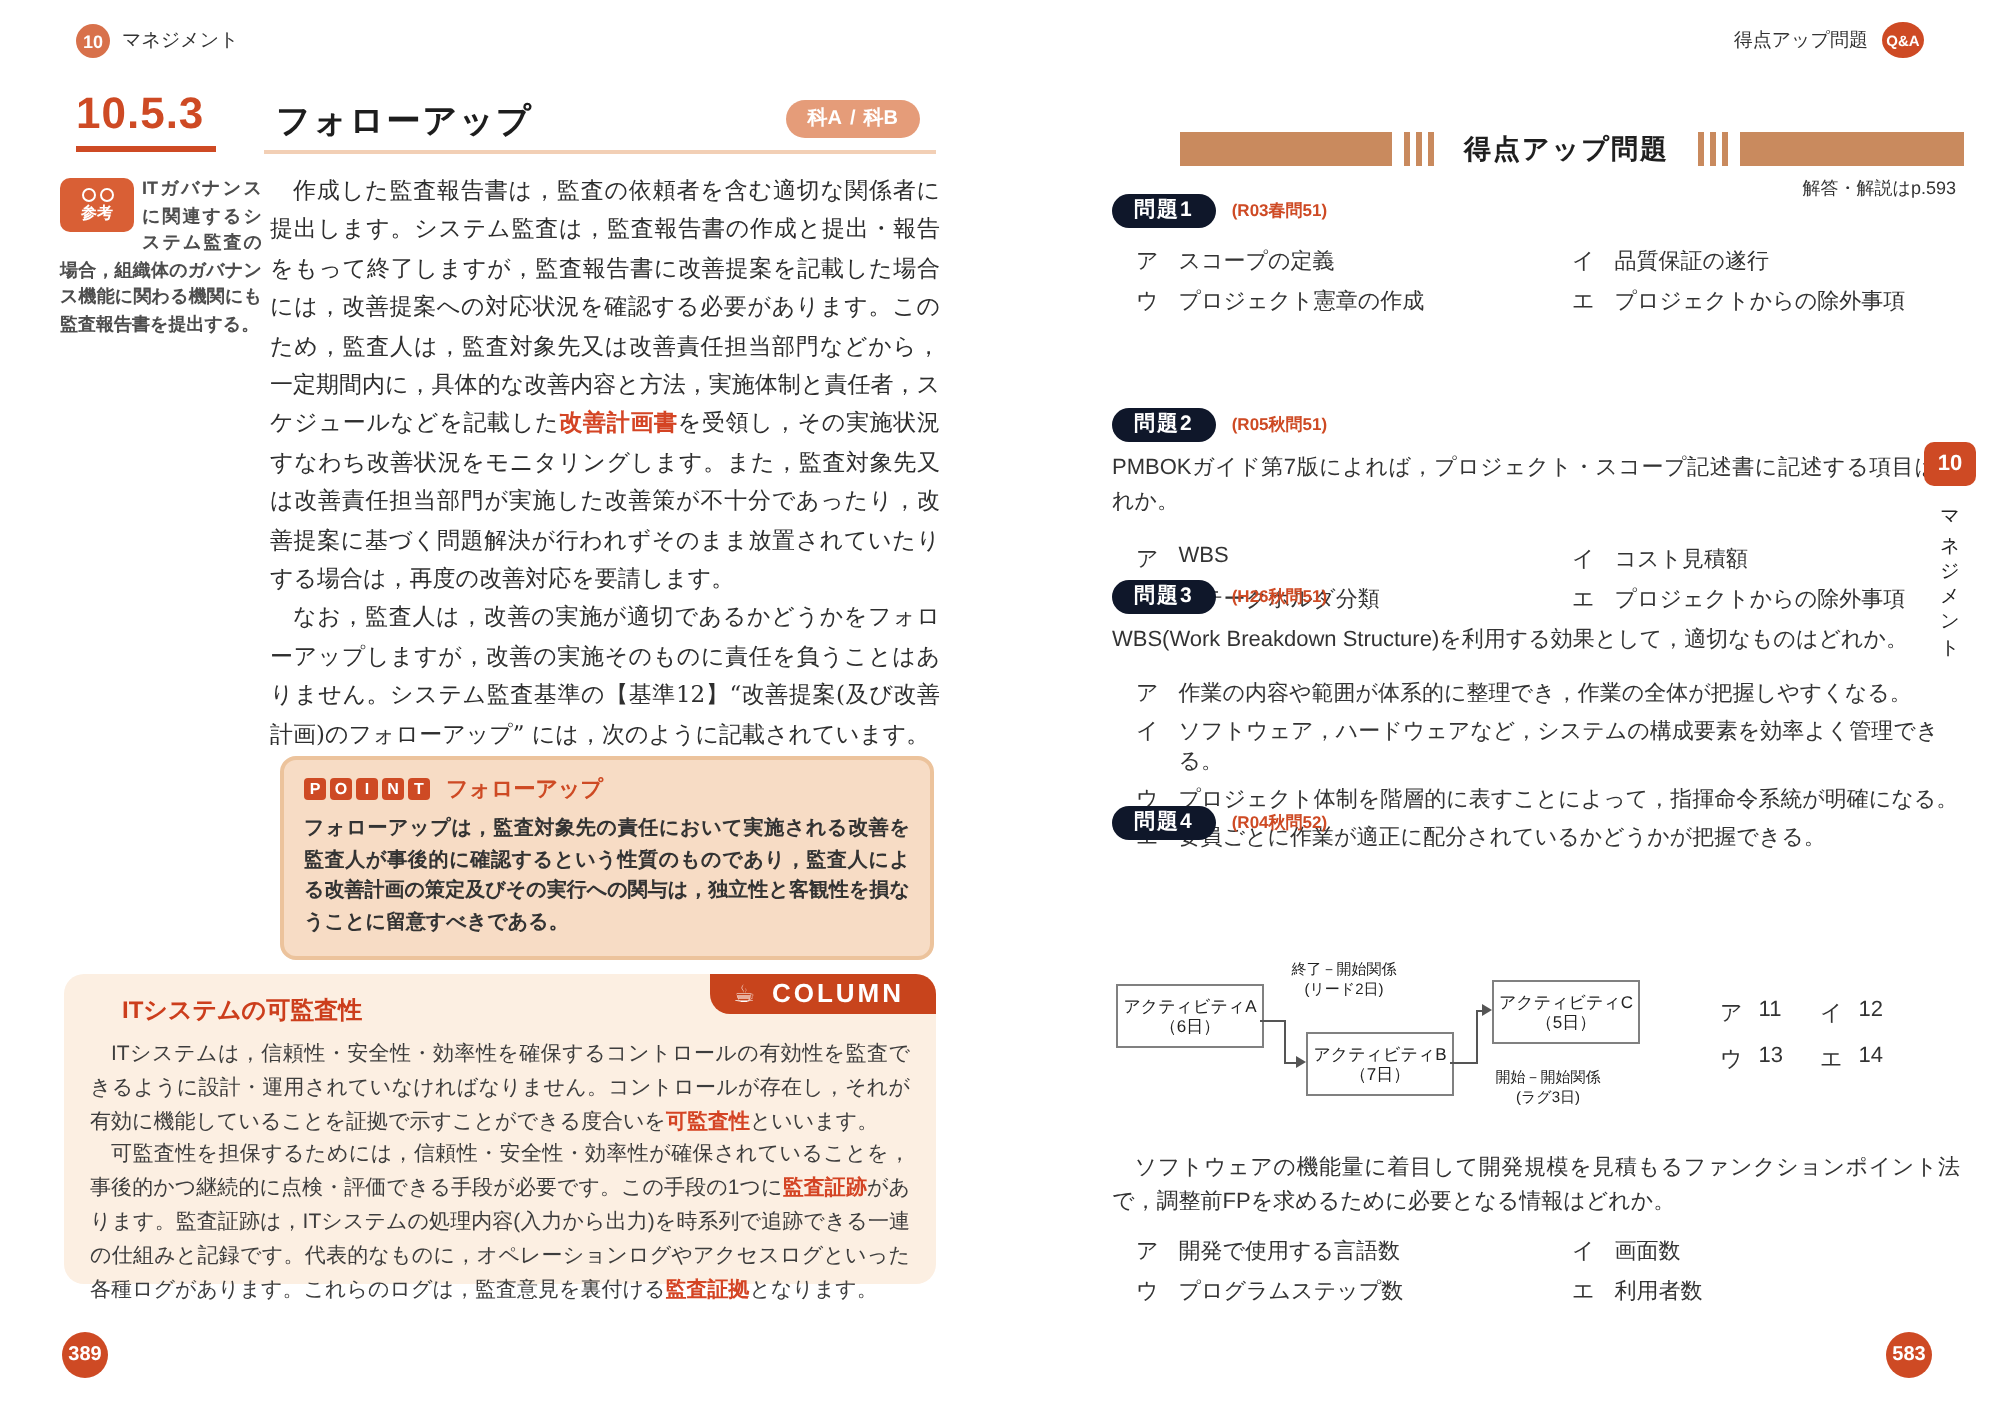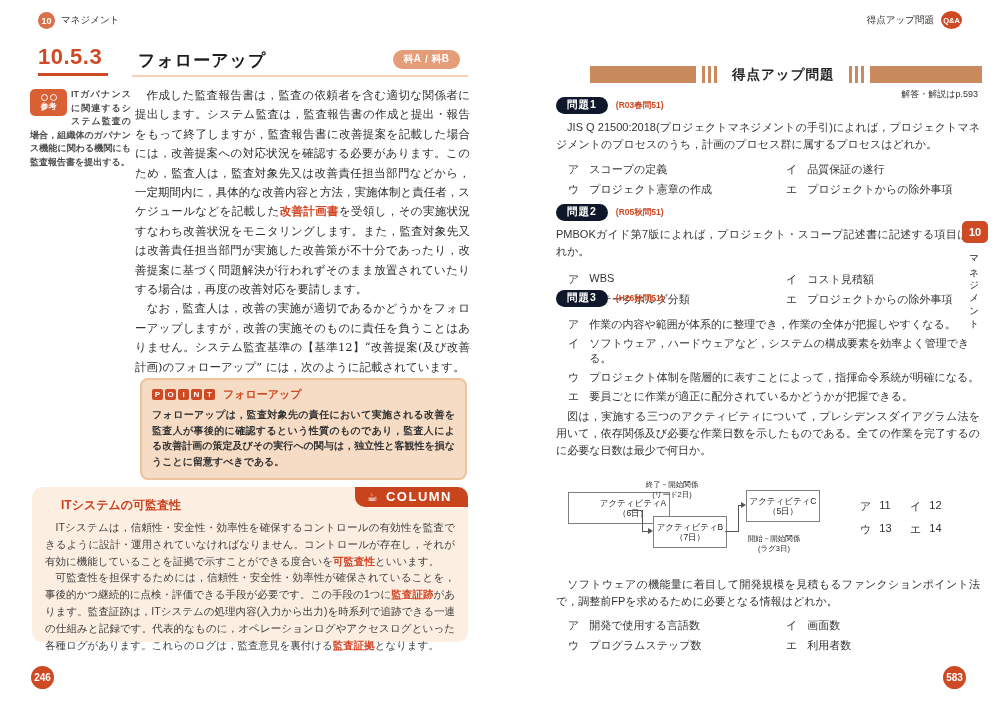--- a/index.html
+++ b/index.html
@@ -94,21 +94,21 @@
   .opt{display:flex;gap:10px;font-size:11px;color:#333;}
   .opt-list{display:flex;flex-direction:column;gap:4px;padding-left:12px;}
   .mt9{margin-top:9px;} .mt12{margin-top:12px;} .mt10{margin-top:10px;} .mt8{margin-top:8px;}
   .p1-top{top:97px;} .p2-top{top:204px;} .p3-top{top:290px;} .p4-top{top:403px;} .p5-top{top:571px;}
 
   
   .diagram{position:absolute;left:0;top:77px;width:300px;height:84px;}
   .dbox{position:absolute;width:72px;height:30px;border:1px solid #808080;background:#fff;
     display:flex;flex-direction:column;align-items:center;justify-content:center;
     font-size:8.5px;line-height:10.5px;color:#222;}
-  .dbox-a{left:12px;top:12px;padding-left:28px;} .dbox-b{left:97px;top:36px;} .dbox-c{left:190px;top:10px;}
+  .dbox-a{left:2px;top:12px;} .dbox-b{left:97px;top:36px;} .dbox-c{left:190px;top:10px;}
   .dline{position:absolute;background:#555;}
   .l-ah1{left:74px;top:30px;width:13px;height:1px;}
   .l-av {left:86px;top:30px;width:1px;height:22px;}
   .l-ah2{left:86px;top:51px;width:8px;height:1px;}
   .l-bh1{left:169px;top:51px;width:14px;height:1px;}
   .l-bv {left:182px;top:25px;width:1px;height:27px;}
   .l-bh2{left:182px;top:25px;width:6px;height:1px;}
   .darrow{position:absolute;width:0;height:0;border-top:3px solid transparent;
     border-bottom:3px solid transparent;border-left:5px solid #555;}
   .arrow-b{left:92px;top:48px;} .arrow-c{left:185px;top:22px;}
@@ -174,21 +174,21 @@
     <span class="cup-icon"></span>
     <span>COLUMN</span>
   </div>
   <div class="column-title">ITシステムの可監査性</div>
   <div class="column-text">
     <p><span>ITシステムは，信頼性・安全性・効率性を確保するコントロールの有効性を監査できるように設計・運用されていなければなりません。コントロールが存在し，それが有効に機能していることを証拠で示すことができる度合いを</span><span class="hl-red">可監査性</span><span>といいます。</span></p>
     <p><span>可監査性を担保するためには，信頼性・安全性・効率性が確保されていることを，事後的かつ継続的に点検・評価できる手段が必要です。この手段の1つに</span><span class="hl-red">監査証跡</span><span>があります。監査証跡は，ITシステムの処理内容(入力から出力)を時系列で追跡できる一連の仕組みと記録です。代表的なものに，オペレーションログやアクセスログといった各種ログがあります。これらのログは，監査意見を裏付ける</span><span class="hl-red">監査証拠</span><span>となります。</span></p>
   </div>
 </div>
 
-<div class="abs pageno pageno-left">246</div>
+<div class="abs pageno pageno-left">389</div>
 
 <div class="abs qa-header">
   <span class="qa-label">得点アップ問題</span>
   <span class="qa-circle">Q&amp;A</span>
 </div>
 
 <div class="abs banner">
   <span class="bar bar-left"></span>
   <span class="stripes">
       <i></i>
@@ -203,21 +203,20 @@
     </span>
   <span class="bar bar-right"></span>
 </div>
 <div class="abs answer-note">解答・解説はp.593</div>
 
 <div class="abs prob p1-top">
   <div class="prob-head">
     <span class="prob-badge">問題1</span>
     <span class="prob-ref">(R03春問51)</span>
   </div>
-  <div class="prob-text">　JIS Q 21500:2018(プロジェクトマネジメントの手引)によれば，プロジェクトマネジメントのプロセスのうち，計画のプロセス群に属するプロセスはどれか。</div>
   <div class="opt-grid mt9">
     <div class="opt">
         <span>ア</span>
         <span>スコープの定義</span>
       </div>
     <div class="opt">
         <span>イ</span>
         <span>品質保証の遂行</span>
       </div>
     <div class="opt">
@@ -255,20 +254,21 @@
         <span>プロジェクトからの除外事項</span>
       </div>
   </div>
 </div>
 
 <div class="abs prob p3-top">
   <div class="prob-head">
     <span class="prob-badge">問題3</span>
     <span class="prob-ref">(H26秋問51)</span>
   </div>
+  <div class="prob-text">WBS(Work Breakdown Structure)を利用する効果として，適切なものはどれか。</div>
   <div class="opt-list mt10">
     <div class="opt">
         <span>ア</span>
         <span>作業の内容や範囲が体系的に整理でき，作業の全体が把握しやすくなる。</span>
       </div>
     <div class="opt">
         <span>イ</span>
         <span>ソフトウェア，ハードウェアなど，システムの構成要素を効率よく管理できる。</span>
       </div>
     <div class="opt">
@@ -276,21 +276,24 @@
         <span>プロジェクト体制を階層的に表すことによって，指揮命令系統が明確になる。</span>
       </div>
     <div class="opt">
         <span>エ</span>
         <span>要員ごとに作業が適正に配分されているかどうかが把握できる。</span>
       </div>
   </div>
 </div>
 
 <div class="abs prob p4-top" style="height:170px;">
-  <div class="prob-text">　図は，実施する三つのアクティビティについて，プレシデンスダイアグラム法を用いて，依存関係及び必要な作業日数を示したものである。全ての作業を完了するのに必要な日数は最少で何日か。</div>
+  <div class="prob-head">
+    <span class="prob-badge">問題4</span>
+    <span class="prob-ref">(R04秋問52)</span>
+  </div>
 
   <div class="diagram">
     <div class="dbox dbox-a">
       <span>アクティビティA</span>
       <span>（6日）</span>
     </div>
     <div class="dbox dbox-b">
       <span>アクティビティB</span>
       <span>（7日）</span>
     </div>

